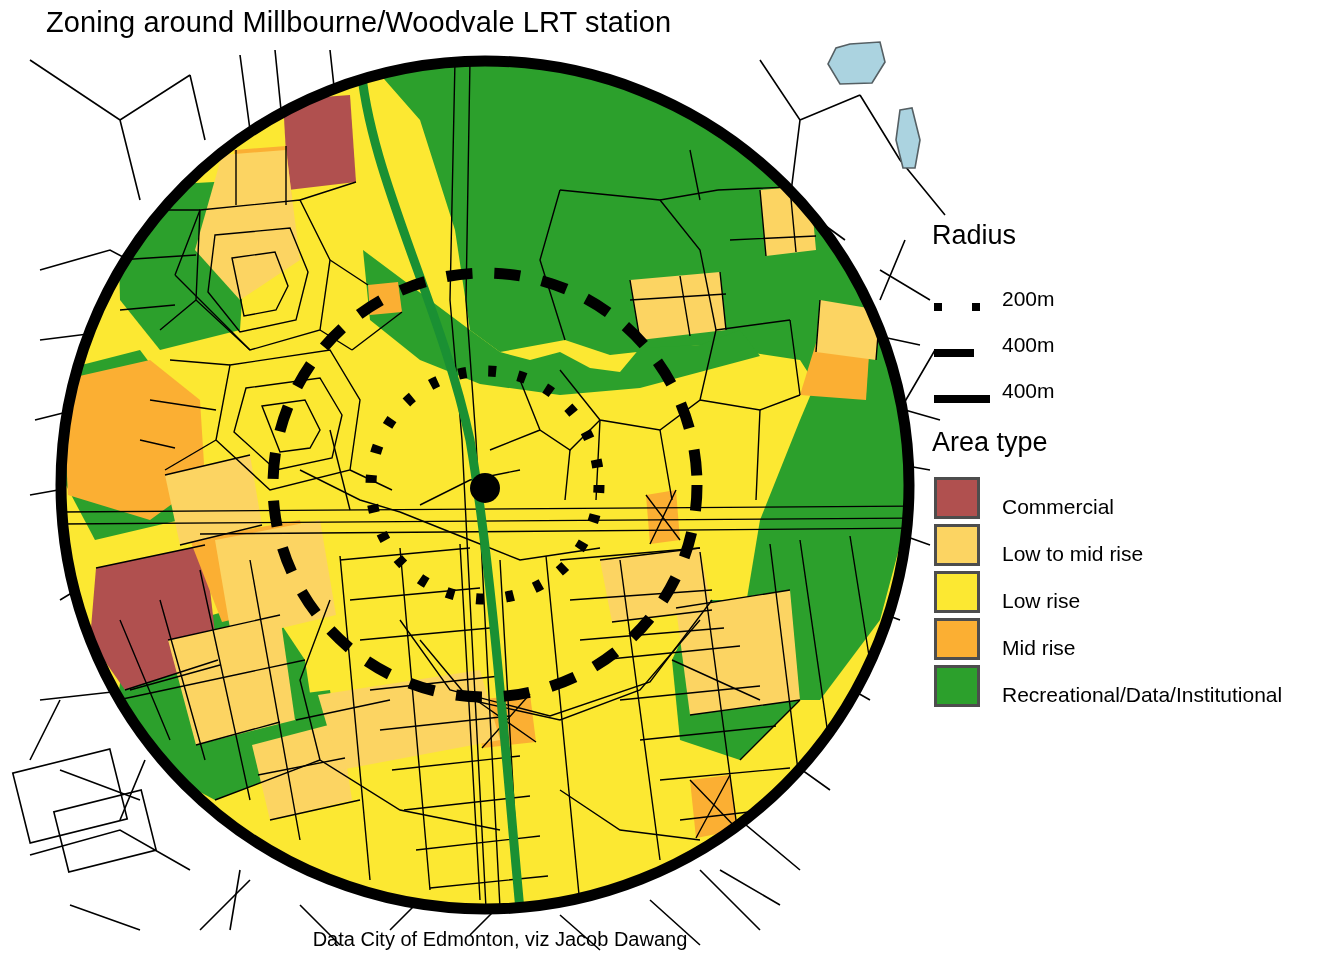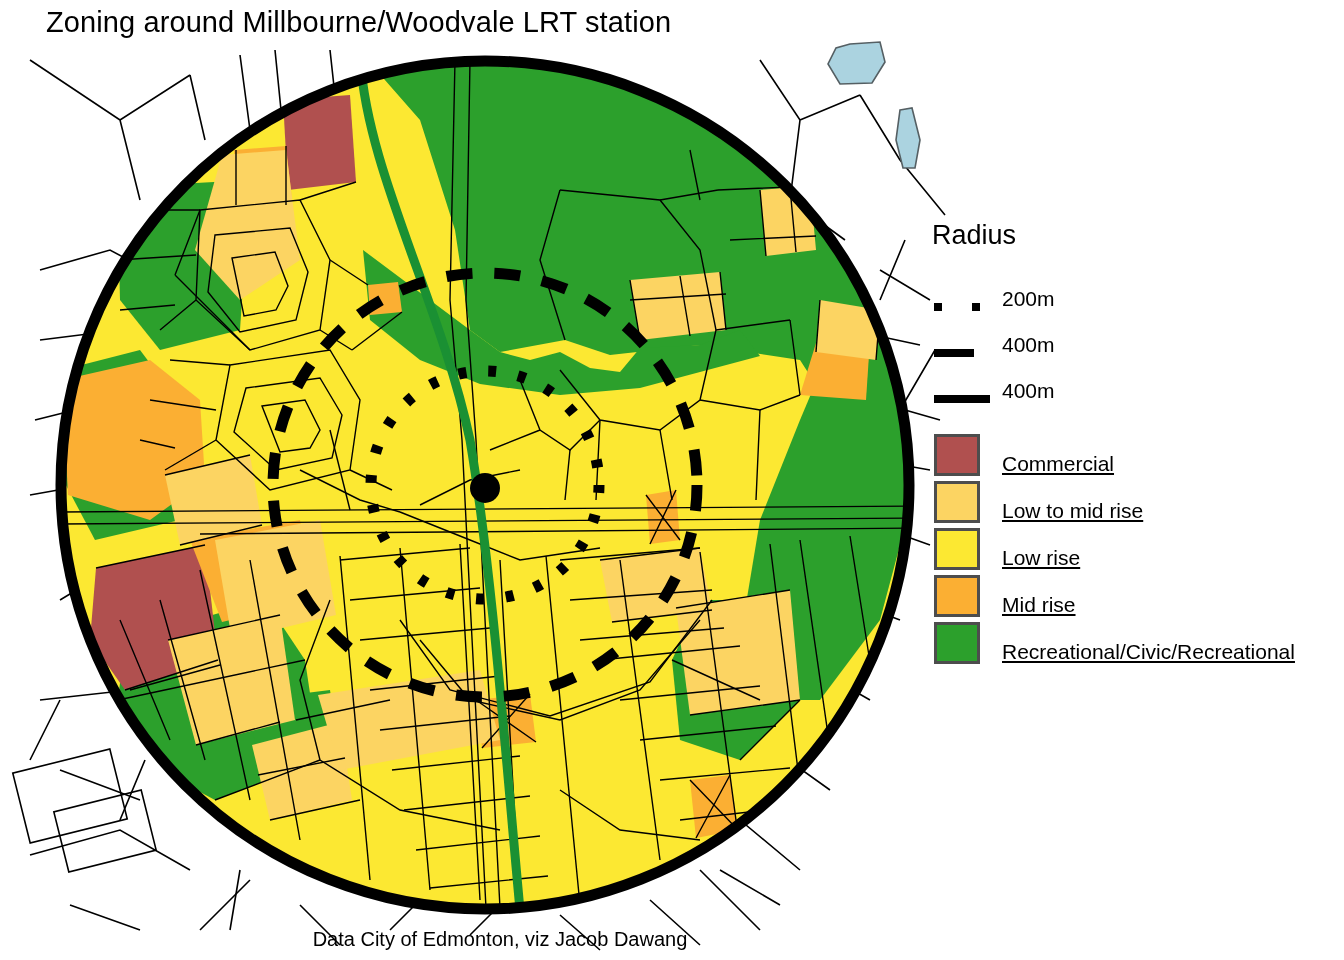--- a/index.html
+++ b/index.html
@@ -32,21 +32,21 @@
   
   .k-dotted{width:46px;height:8px;display:flex;justify-content:space-between;}
   .k-dotted i{display:block;width:8px;height:8px;background:#000;}
   .k-dash{width:40px;height:8px;background:#000;}
   .k-solid{width:56px;height:8px;background:#000;}
 
   
   .swatch{width:46px;height:42px;border:3px solid #4d4d4d;box-sizing:border-box;}
 
   #legend2{margin-top:26px;}
-  #legend2 .lg-row{height:47px;text-decoration:underline;}
+  #legend2 .lg-row{height:47px;}
 </style>
 </head>
 <body>
 
 <div id="page">
 
   <div id="title">Zoning around Millbourne/Woodvale LRT station</div>
 
   <div id="map">
   <svg width="960" height="960" viewBox="0 0 960 960" xmlns="http://www.w3.org/2000/svg">
@@ -249,20 +249,21 @@
         <div class="lg-row">
           <span class="key">
             <span class="k-solid"></span>
           </span>
           <span class="lg-label">400m</span>
         </div>
       </div>
     </div>
 
     <div id="legend2">
+      <div class="lg-title">Area type</div>
 
       <div class="lg-row">
         <span class="key">
           <span class="swatch" style="background:#b0504f"></span>
         </span>
         <span class="lg-label">Commercial</span>
       </div>
 
       <div class="lg-row">
         <span class="key">
@@ -282,21 +283,21 @@
         <span class="key">
           <span class="swatch" style="background:#fbaf33"></span>
         </span>
         <span class="lg-label">Mid rise</span>
       </div>
 
       <div class="lg-row">
         <span class="key">
           <span class="swatch" style="background:#2ca02c"></span>
         </span>
-        <span class="lg-label">Recreational/Civic/Recreational</span>
+        <span class="lg-label">Recreational/Data/Institutional</span>
       </div>
     </div>
   </div>
 
   <div id="caption">
     <span>Data City of Edmonton, viz Jacob Dawang</span>
   </div>
 
 </div>
 

